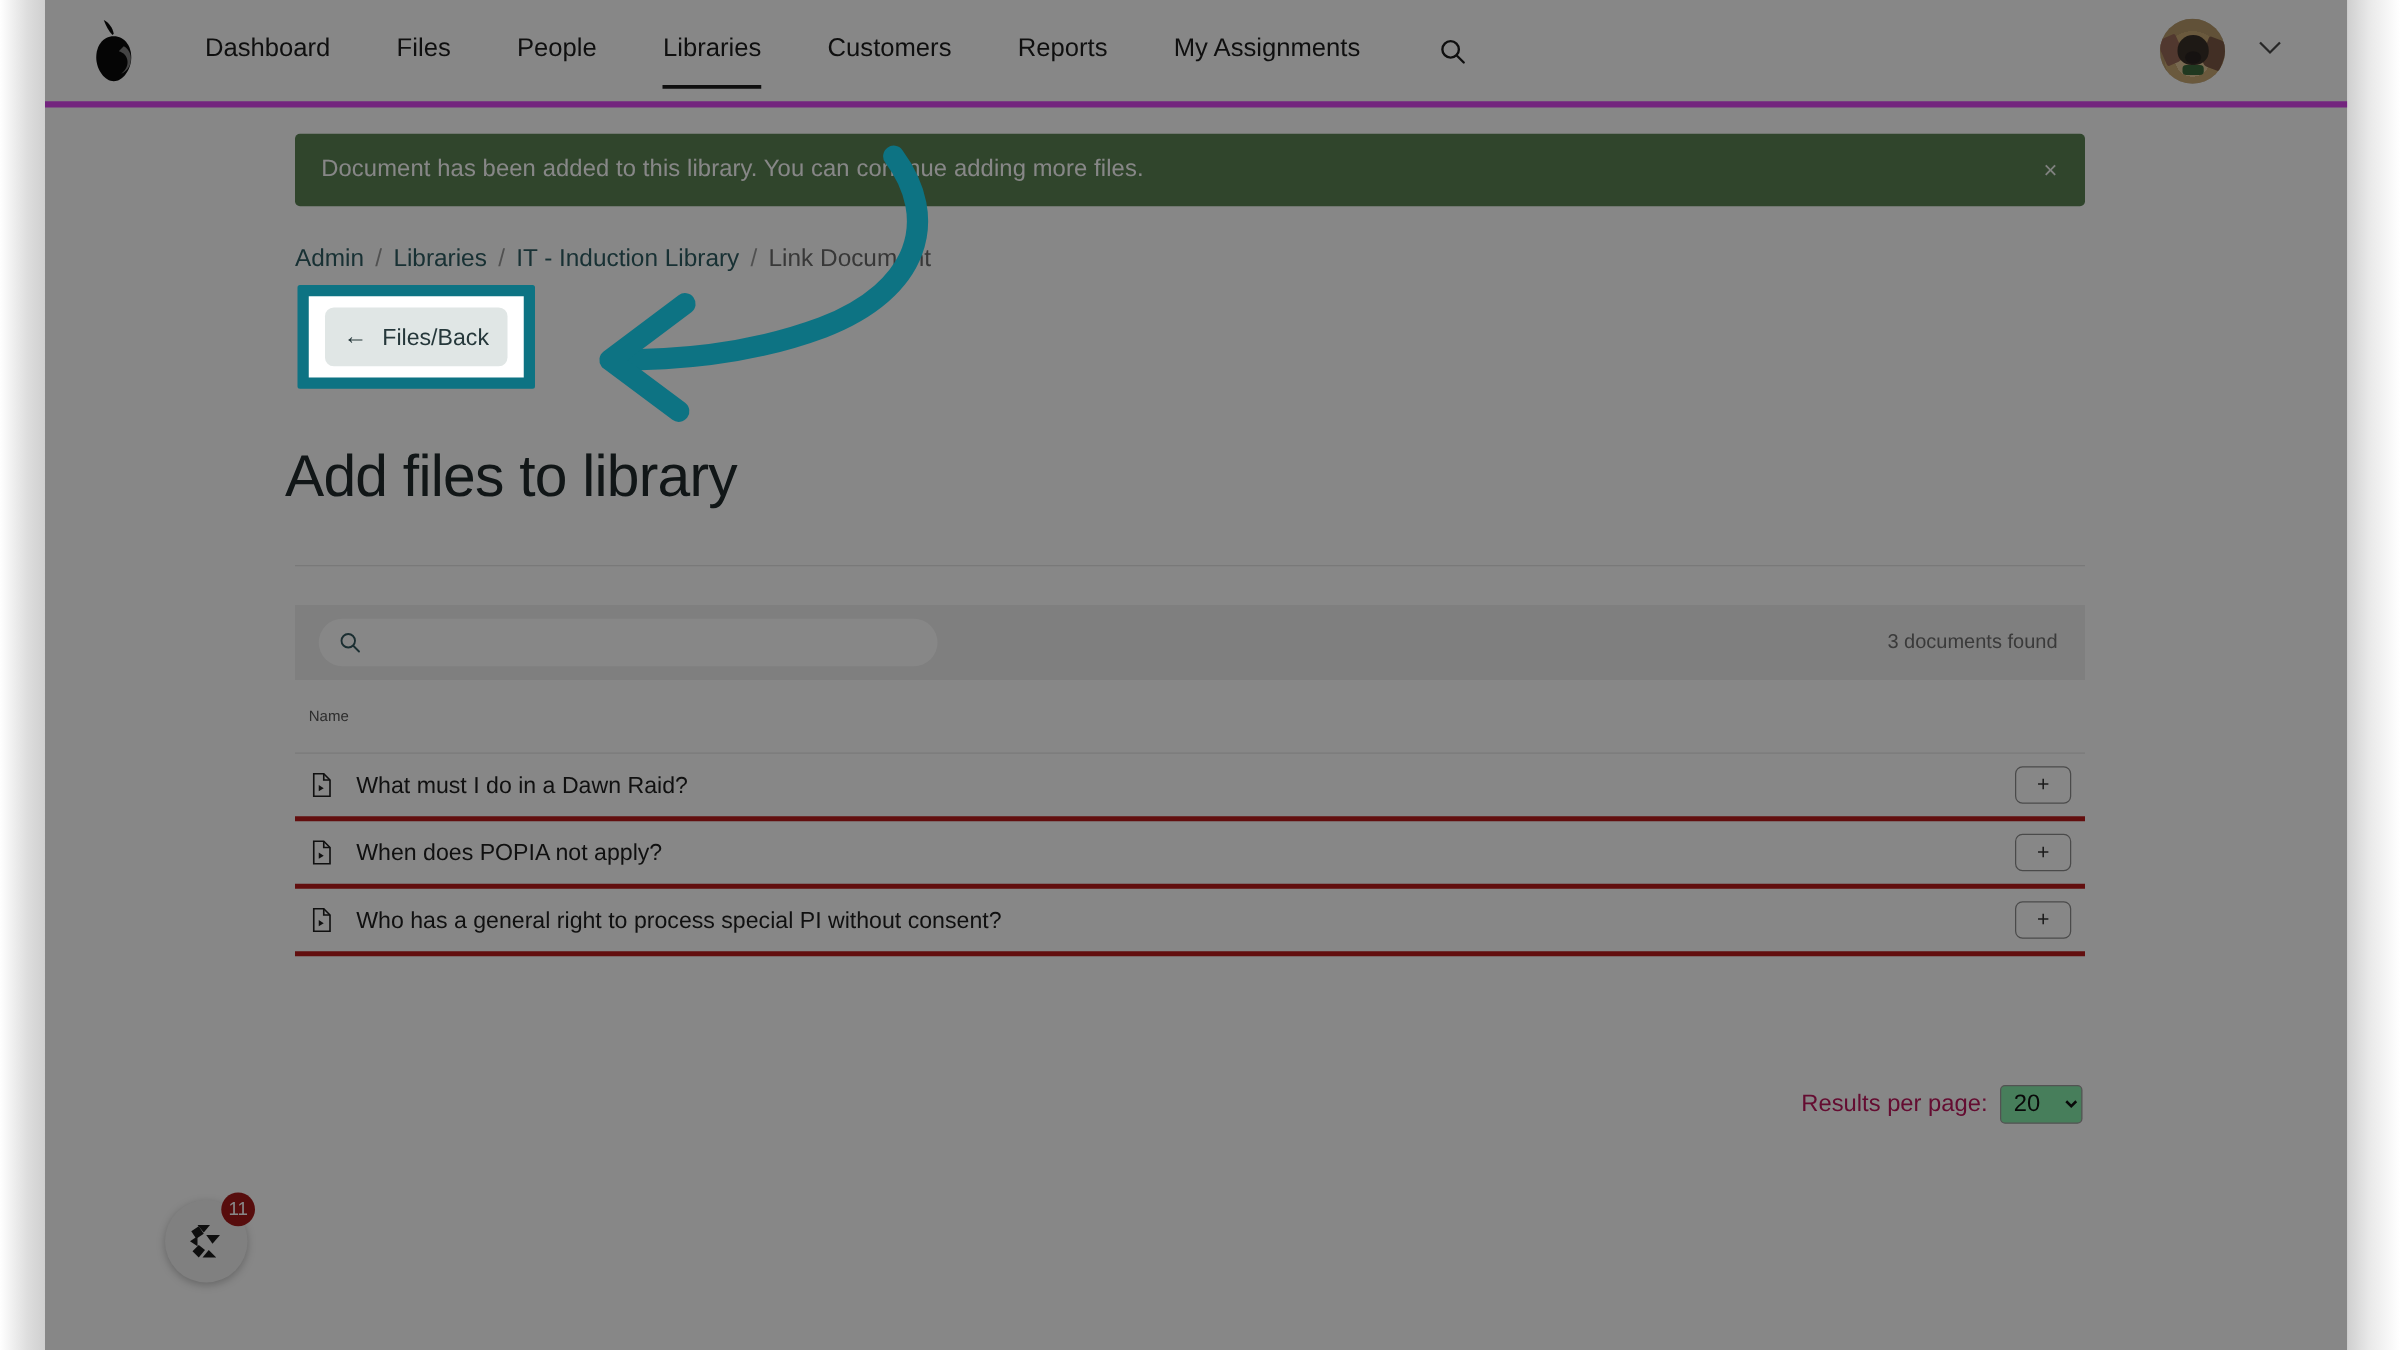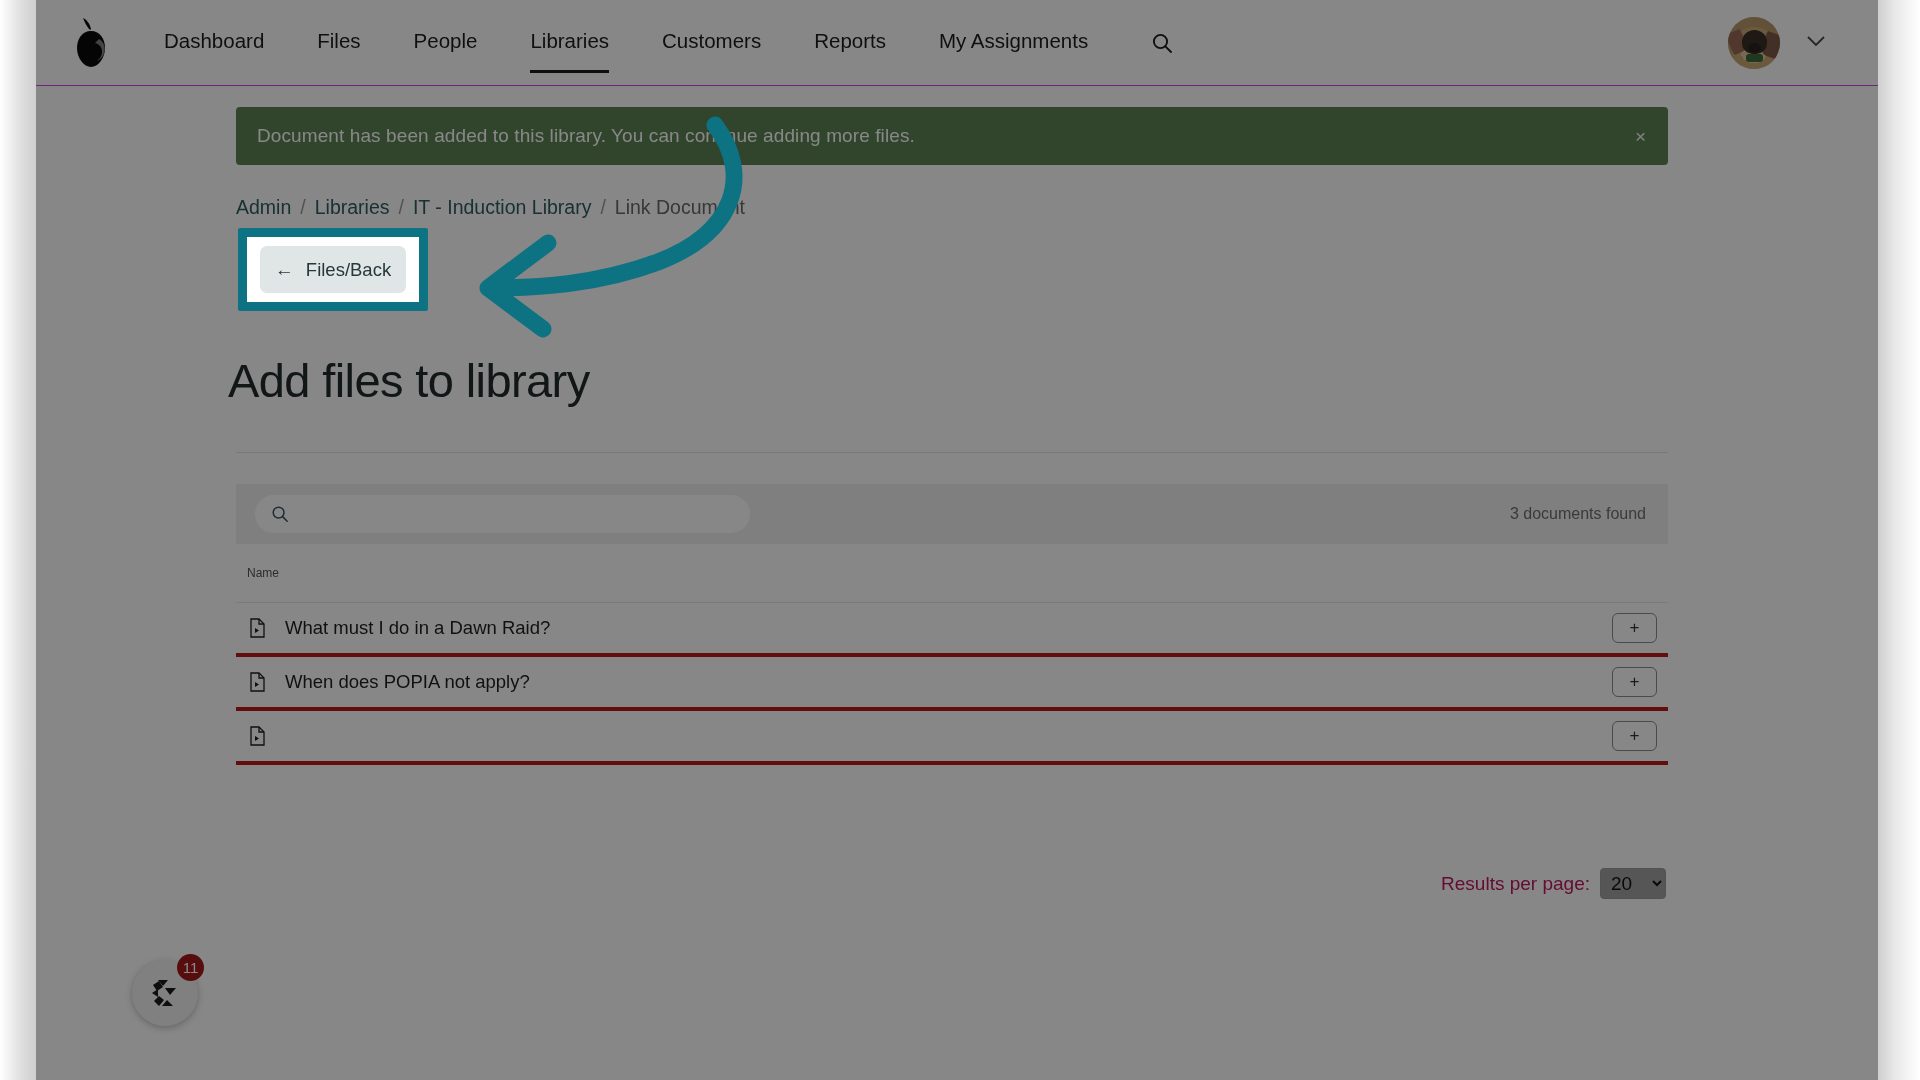--- a/index.html
+++ b/index.html
@@ -37,21 +37,21 @@
     z-index: 1;
   }
   .edge-left { left: 0; background: linear-gradient(90deg,#ffffff,#dedede 60%,#cfcfcf); }
   .edge-right { left: 1878px; width: 42px; background: linear-gradient(90deg,#cfcfcf,#e8e8e8 40%,#ffffff); }
 
   
   #topnav {
     position: absolute; left: 0; top: 0;
     width: 1842px; height: 86px;
     background: #ffffff;
-    border-bottom: 1px solid #d946ef;
+    border-bottom: 5px solid #d946ef;
     display: flex; align-items: center;
   }
   #logo {
     width: 54px; height: 54px; margin-left: 28px;
     display: flex; align-items: center; justify-content: center;
   }
   .navlinks { display: flex; align-items: center; margin-left: 46px; }
   .navlink {
     position: relative;
     font-size: 20.5px;
@@ -220,21 +220,21 @@
   
   #results-per-page {
     position: absolute; right: 212px; top: 868px;
     display: flex; align-items: center; gap: 10px;
     z-index: 5;
   }
   #rpp-label { font-size: 19px; color: #be185d; }
   #rpp-select {
     font-size: 19px; font-family: "Liberation Sans", sans-serif;
     padding: 3px 6px; color: #111;
-    background: #a3a3a3; border: 1px solid #9b9b9b; border-radius: 4px;
+    background: #86efac; border: 1px solid #9b9b9b; border-radius: 4px;
     cursor: pointer;
   }
 
   
   #chat-widget {
     position: absolute; left: 96px; top: 960px;
     width: 66px; height: 66px;
     z-index: 6;
   }
   #chat-bubble {
@@ -374,20 +374,21 @@
     </div>
 
     <div class="doc-row">
       <span class="file-icon">
         <svg width="16" height="20" viewBox="0 0 16 20">
           <path d="M2 1 h8 l5 5 v13 h-13 z" fill="none" stroke="#1f1f1f" stroke-width="1.3"></path>
           <path d="M10 1 v5 h5" fill="none" stroke="#1f1f1f" stroke-width="1.3"></path>
           <polygon points="6,10 10,12.5 6,15" fill="#1f1f1f"></polygon>
         </svg>
       </span>
+      <span class="doc-name">Who has a general right to process special PI without consent?</span>
       <button class="add-btn">+</button>
     </div>
   </div>
 
   <div id="results-per-page">
     <span id="rpp-label">Results per page:</span>
     <select id="rpp-select"><option value="10">10</option><option value="20" selected="">20</option><option value="50">50</option><option value="100">100</option></select>
   </div>
 
   <div id="chat-widget">

